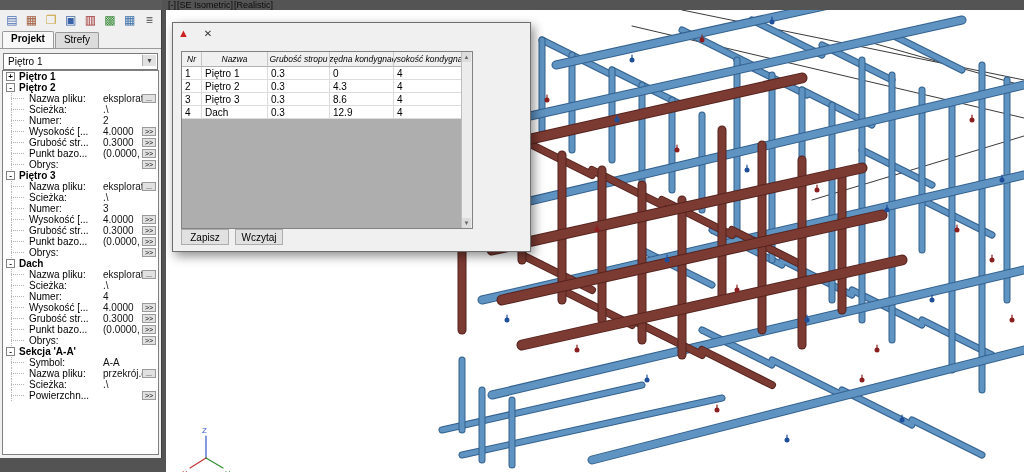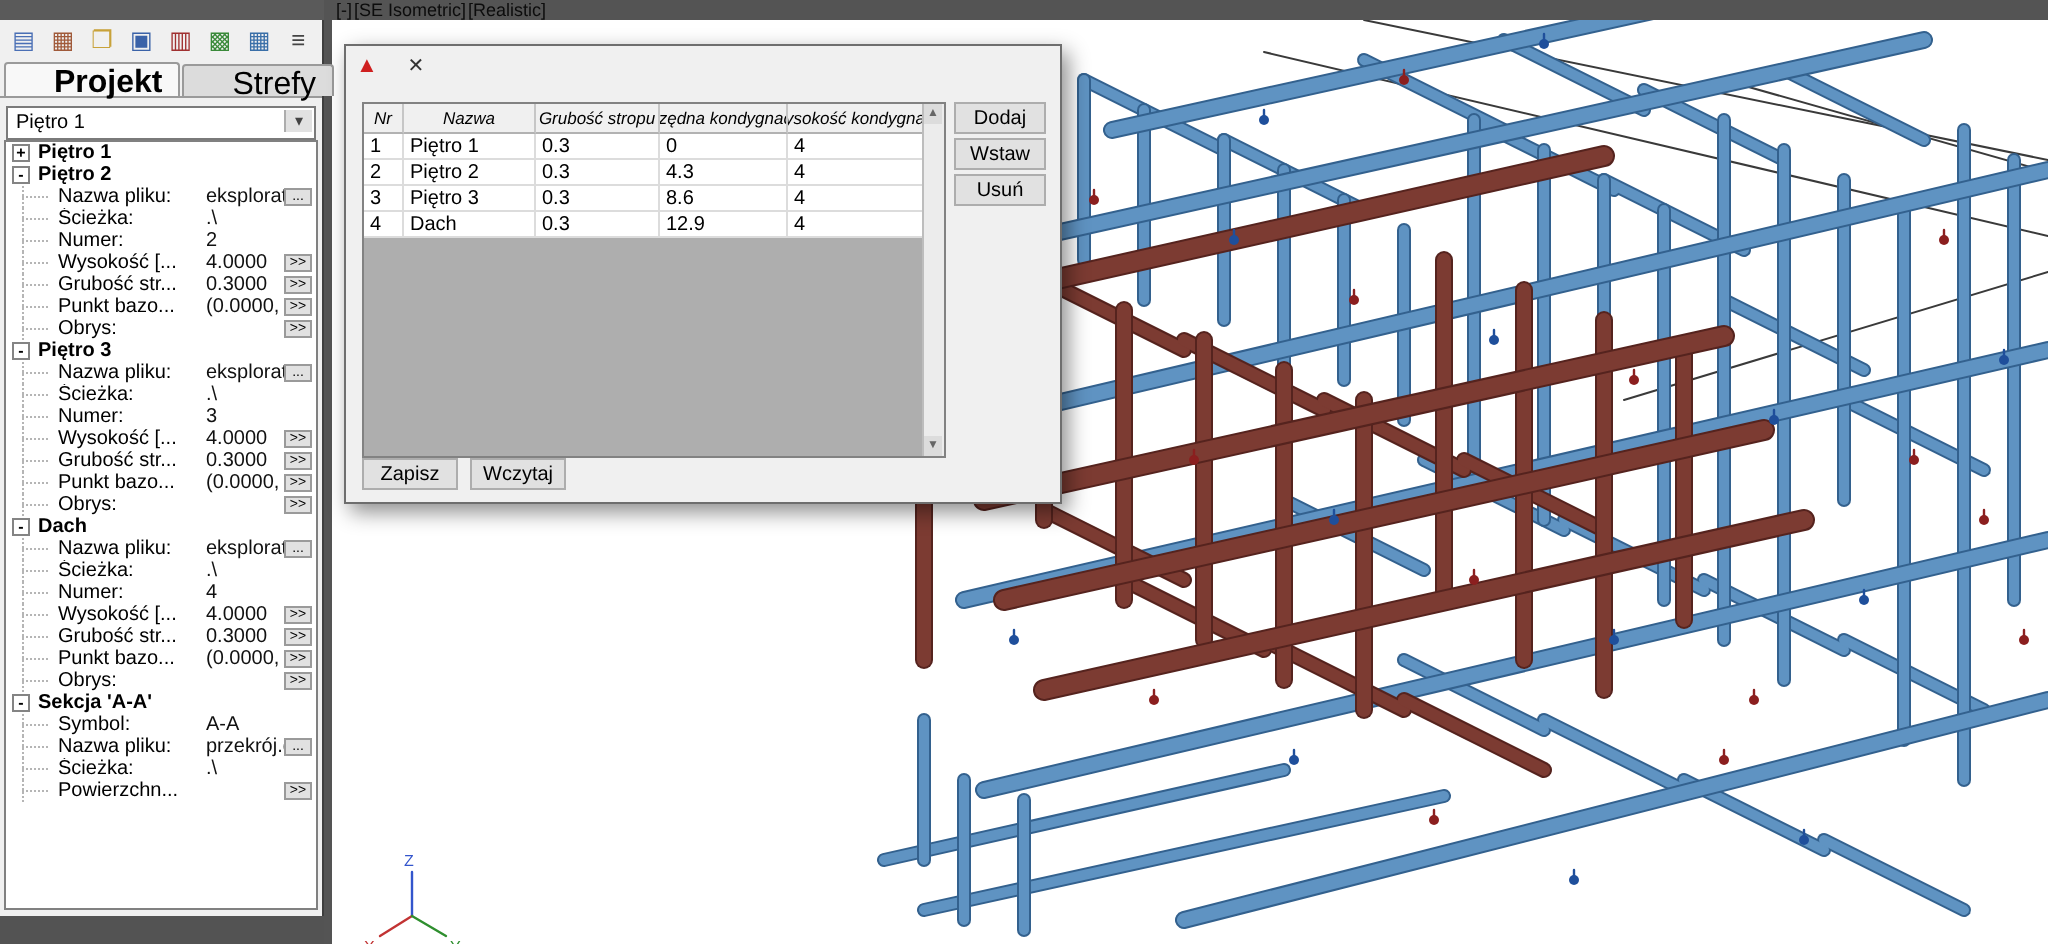--- a/index.html
+++ b/index.html
@@ -12,21 +12,21 @@
        font-size:9px;color:#0c0c0c;white-space:nowrap;z-index:3;text-align:right;}
   .viewport-controls span{margin-right:1px;cursor:pointer;}
 
   
   .sidebar{position:absolute;left:0;top:10px;width:161px;height:448px;background:#f0f0f0;
        border-right:1px solid #3e3e3e;z-index:2;}
   .toolbar{display:flex;gap:2px;padding:2px 3px;height:18px;align-items:center;}
   .tool-icon{width:17px;height:16px;font-size:12px;line-height:15px;text-align:center;
        cursor:pointer;border:1px solid transparent;}
   .tabs{display:flex;height:16px;padding-left:2px;border-bottom:1px solid #9a9a9a;align-items:flex-end;}
-  .tab{padding:1px 8px 0 24px;font-size:16px;background:#dcdcdc;border:1px solid #9a9a9a;
+  .tab{padding:1px 8px 0 8px;font-size:10px;background:#dcdcdc;border:1px solid #9a9a9a;
        border-bottom:none;border-radius:2px 2px 0 0;margin-right:1px;height:14px;cursor:pointer;}
   .tab.active{background:#f8f8f8;height:15px;font-weight:bold;}
   .combo{margin:4px 3px 3px 3px;height:15px;border:1px solid #7a7a7a;background:#fff;
        font-size:10px;display:flex;align-items:center;padding-left:4px;position:relative;cursor:pointer;}
   .combo-arrow{position:absolute;right:1px;top:1px;width:13px;height:11px;background:#e1e1e1;
        border-left:1px solid #adadad;text-align:center;line-height:11px;font-size:8px;color:#444;}
   .tree{position:absolute;left:2px;top:60px;width:155px;bottom:3px;background:#fff;
        border:1px solid #808080;overflow:hidden;}
   .tree-row{height:11px;display:flex;align-items:center;position:relative;font-size:10px;white-space:nowrap;}
   .tree-row.group{padding-left:16px;font-weight:bold;}
@@ -496,22 +496,17 @@
           <div class="gr-cell" style="width: 62px;">0.3</div>
           <div class="gr-cell" style="width: 64px;">12.9</div>
           <div class="gr-cell" style="width: 68px;">4</div>
         </div>
       </div>
     <div class="grid-scroll">
       <div class="arr up">▲</div>
       <div class="arr dn">▼</div>
     </div>
   </div>
-  <div class="side-btns">
-      <button class="btn">Dodaj</button>
-      <button class="btn">Wstaw</button>
-      <button class="btn">Usuń</button>
-    </div>
   <div class="file-btns">
       <button class="btn">Zapisz</button>
       <button class="btn">Wczytaj</button>
     </div>
 </div>
 
 </body></html>

